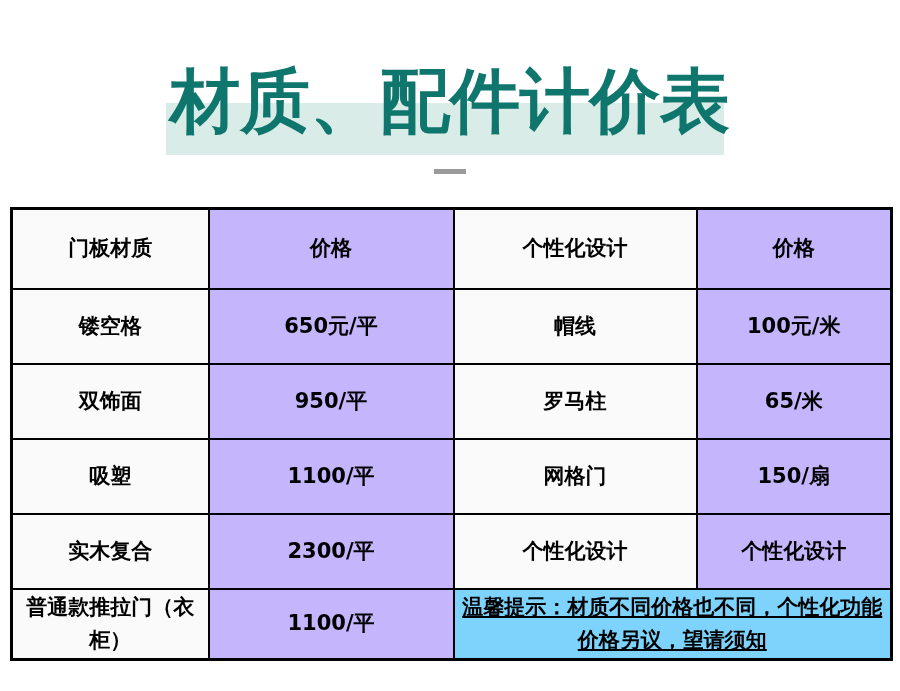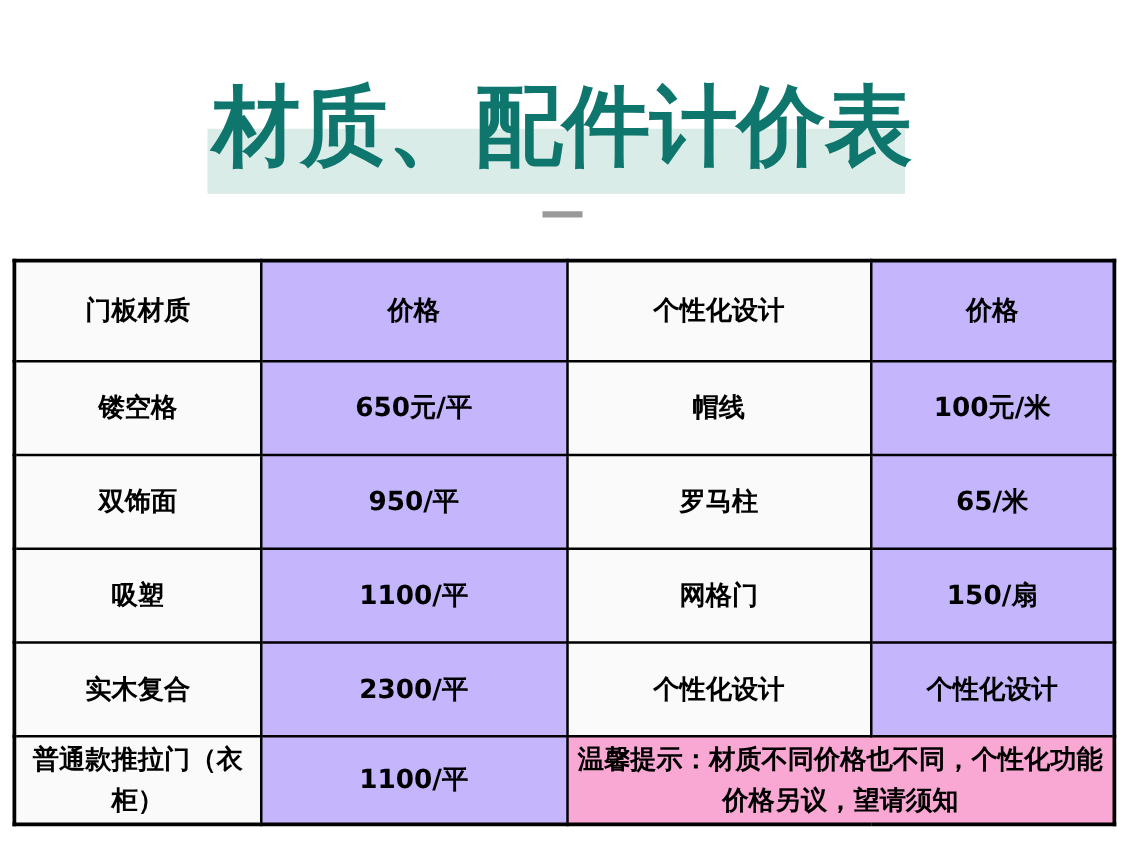--- a/index.html
+++ b/index.html
@@ -69,24 +69,25 @@
     padding: 0 6px;
     line-height: 1.55;
   }
   .price-table thead tr { height: 80px; }
   .price-table tbody tr { height: 75px; }
   .price-table tr.last-row { height: 71px; }
 
   .c-light { background: #fafafa; }
   .c-blue  { background: #c4b5fd; }
   .c-note  {
-    background: #f9a8d4;
+    background: #7dd3fc;
     font-size: 16px;
     line-height: 1.9;
     padding: 2px 8px;
+    text-decoration: underline;
   }
 </style>
 </head>
 <body>
 
 <div class="page">
 
   <header class="title-block">
     <div class="title-wrap">
       <div class="title-highlight"></div>

